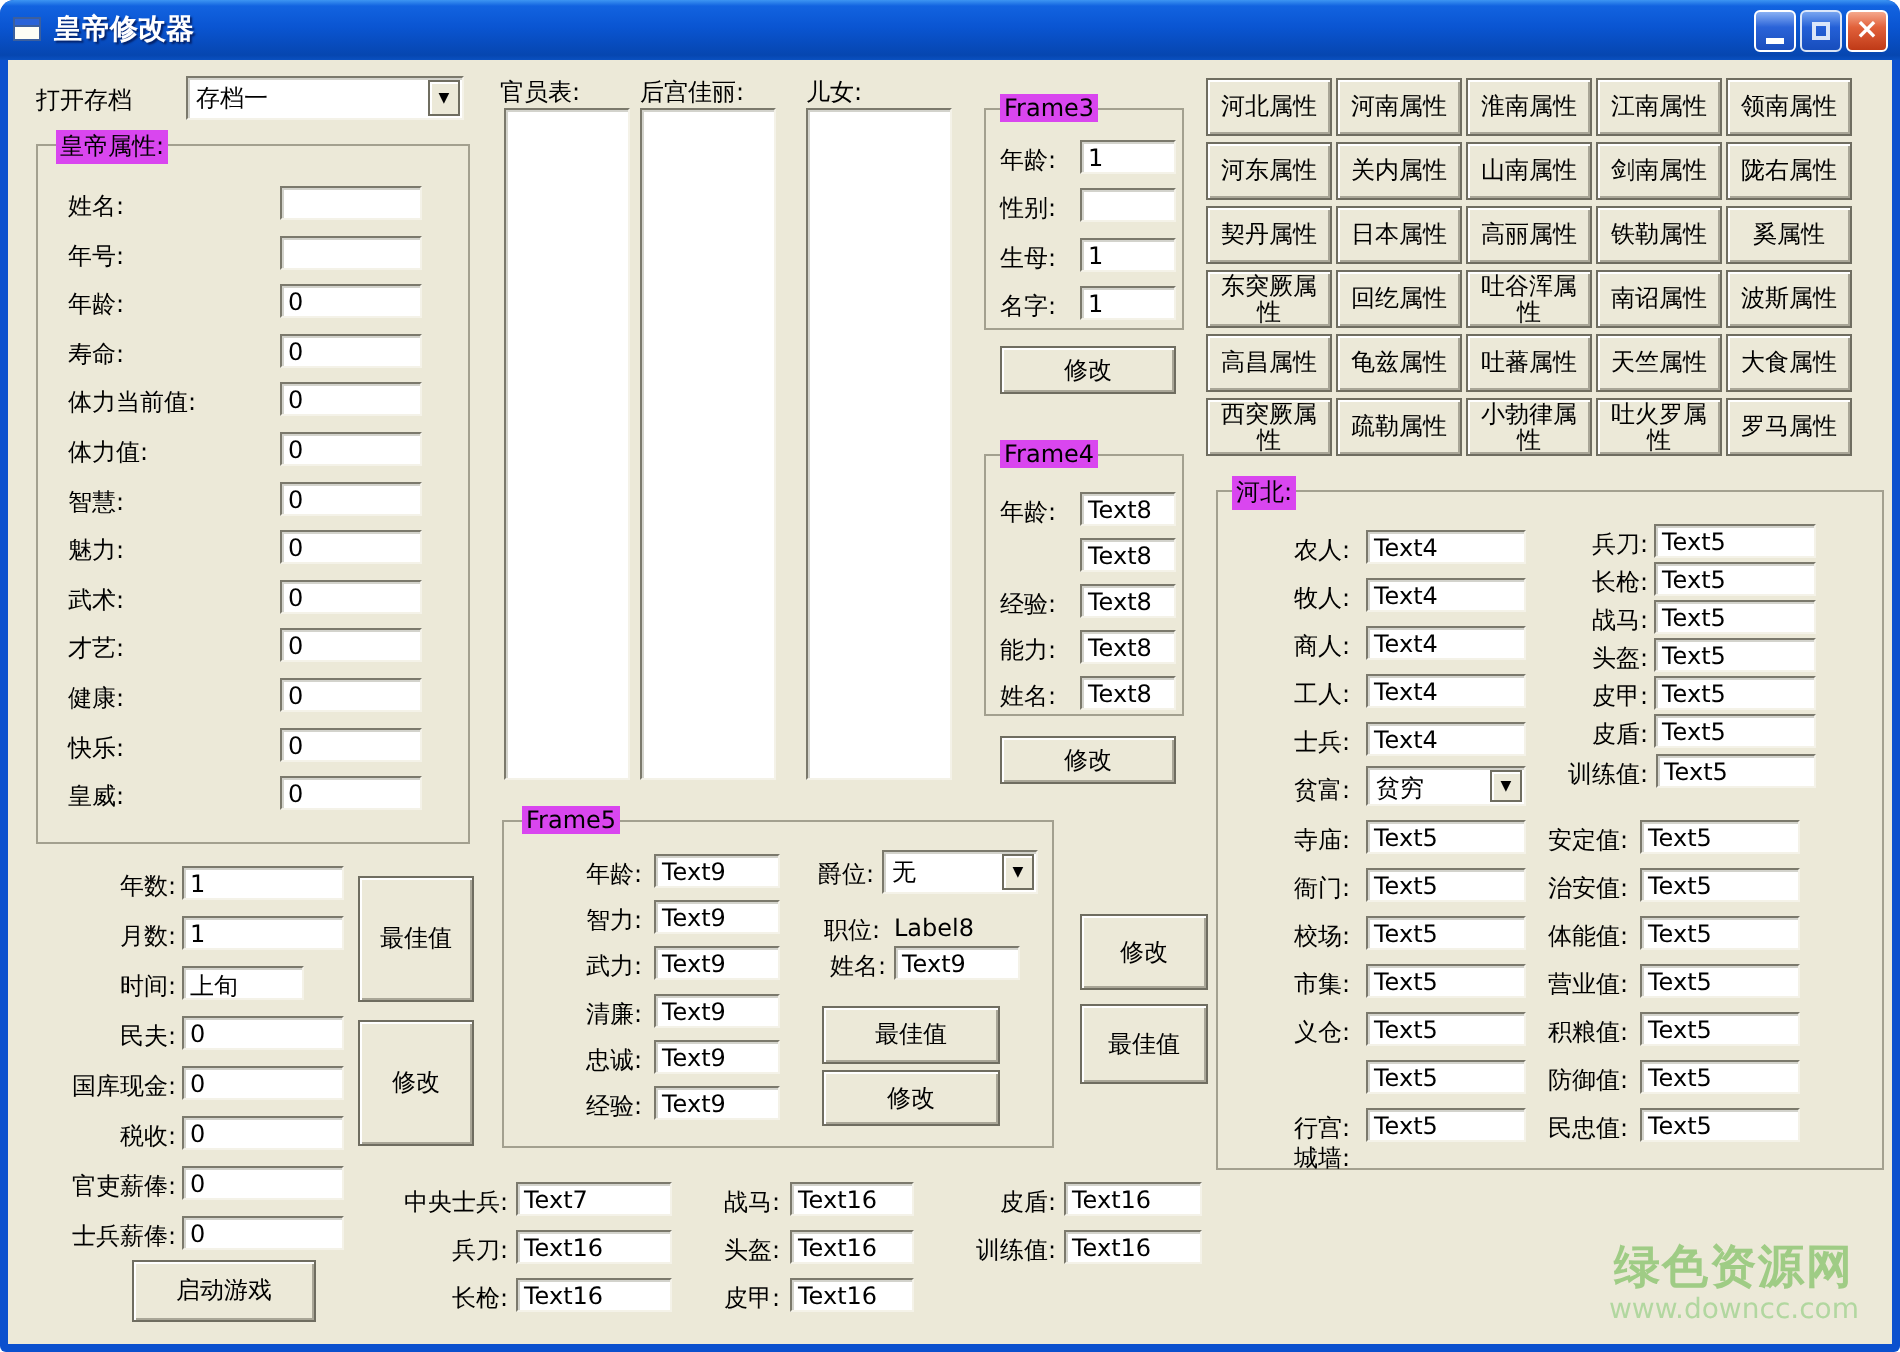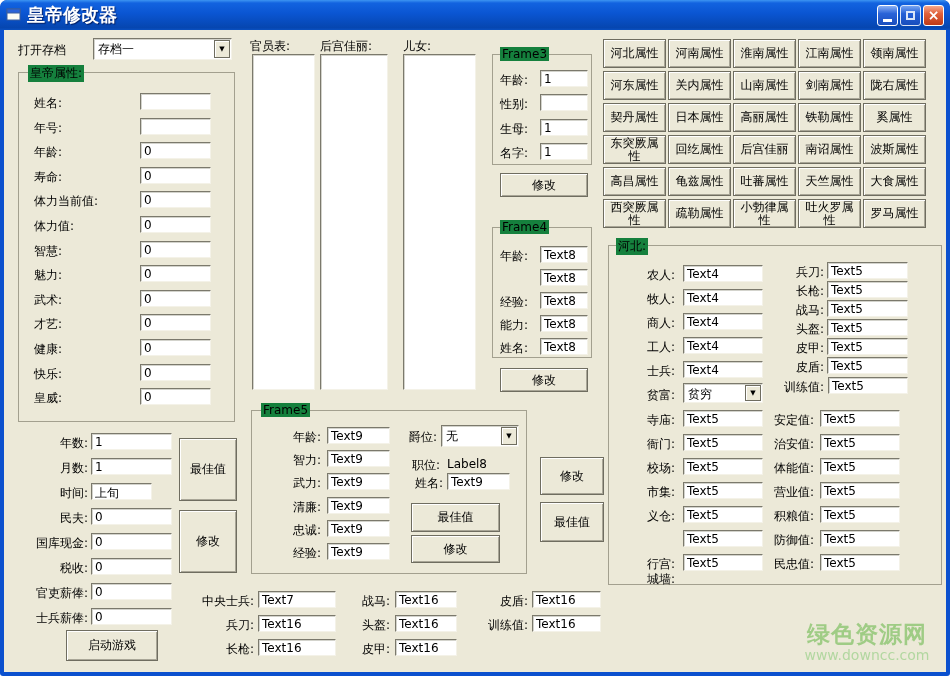--- a/index.html
+++ b/index.html
@@ -3,21 +3,21 @@
 <meta charset="utf-8">
 <style>
   * { margin:0; padding:0; box-sizing:border-box; }
   body { font-family:"DejaVu Sans",sans-serif; font-size:12px; background:#ffffff; }
 
   .window { position:relative; width:950px; height:676px; background:#0b50ce;
             border-radius:7px 7px 3px 3px; overflow:hidden; }
   .titlebar { position:absolute; left:0; top:0; width:100%; height:30px;
     background:linear-gradient(180deg,#3d95f2 0%,#1263e0 10%,#0a55d2 45%,#0646b0 92%,#0a50c0 100%);
     display:flex; align-items:center; padding:0 6px; border-radius:7px 7px 0 0; }
-  .title { color:#fff; font-weight:bold; font-size:18px; margin-left:5px;
+  .title { color:#fff; font-weight:bold; font-size:14px; margin-left:5px;
            text-shadow:1px 1px 1px rgba(0,0,40,.6); }
   .winbtns { margin-left:auto; display:flex; gap:2px; }
   .wbtn { width:21px; height:21px; border:1px solid #fff; border-radius:3px;
           display:flex; align-items:center; justify-content:center; color:#fff; }
   .wbtn.min { background:linear-gradient(180deg,#8ab1f4,#2a63d8 40%,#1b4fbe); }
   .wbtn.max { background:linear-gradient(180deg,#8ab1f4,#2a63d8 40%,#1b4fbe); opacity:.85; }
   .wbtn.close { background:linear-gradient(180deg,#f5a88c,#e1613b 40%,#bf3a17); font-size:14px; font-weight:bold; }
   .gmin { width:9px; height:3px; background:#fff; margin-top:10px; }
   .gmax { width:9px; height:9px; border:2px solid #fff; }
 
@@ -29,21 +29,21 @@
         border-color:#7b796c #f4f2e8 #f4f2e8 #7b796c;
         box-shadow:inset 1px 1px 0 rgba(128,128,110,.35);
         padding:1px 3px; overflow:hidden; white-space:nowrap; }
   .list { position:absolute; background:#fff; border:1px solid;
           border-color:#7b796c #f4f2e8 #f4f2e8 #7b796c;
           box-shadow:inset 1px 1px 0 rgba(128,128,110,.35); }
   .btn { position:absolute; background:#ECE9D8; border:1px solid #6f6d60;
          box-shadow:inset 1px 1px 0 #fff, inset -1px -1px 0 #a9a697;
          display:flex; align-items:center; justify-content:center; text-align:center; cursor:default; }
   .grp { position:absolute; border:1px solid #a3a08f; }
-  .grp-title { position:absolute; background:#15803d; padding:0 2px; white-space:nowrap; }
+  .grp-title { position:absolute; background:#d946ef; padding:0 2px; white-space:nowrap; }
   .combo { position:absolute; background:#fff; border:1px solid;
            border-color:#7b796c #f4f2e8 #f4f2e8 #7b796c;
            box-shadow:inset 1px 1px 0 rgba(128,128,110,.35); }
   .combo .ctext { position:absolute; left:4px; top:2px; white-space:nowrap; }
   .combo .cbtn { position:absolute; top:1px; right:1px; bottom:1px; width:16px;
                  background:#ECE9D8; border:1px solid #6f6d60;
                  box-shadow:inset 1px 1px 0 #fff; display:flex; align-items:center;
                  justify-content:center; font-size:7px; color:#000; }
   #province-grid { position:absolute; left:599px; top:9px; width:323px; height:189px;
                    display:grid; grid-template-columns:repeat(5,63px); grid-auto-rows:29px;
@@ -137,21 +137,21 @@
         <div class="pbtn">山南属性</div>
         <div class="pbtn">剑南属性</div>
         <div class="pbtn">陇右属性</div>
         <div class="pbtn">契丹属性</div>
         <div class="pbtn">日本属性</div>
         <div class="pbtn">高丽属性</div>
         <div class="pbtn">铁勒属性</div>
         <div class="pbtn">奚属性</div>
         <div class="pbtn">东突厥属性</div>
         <div class="pbtn">回纥属性</div>
-        <div class="pbtn">后宫佳丽</div>
+        <div class="pbtn">吐谷浑属性</div>
         <div class="pbtn">南诏属性</div>
         <div class="pbtn">波斯属性</div>
         <div class="pbtn">高昌属性</div>
         <div class="pbtn">龟兹属性</div>
         <div class="pbtn">吐蕃属性</div>
         <div class="pbtn">天竺属性</div>
         <div class="pbtn">大食属性</div>
         <div class="pbtn">西突厥属性</div>
         <div class="pbtn">疏勒属性</div>
         <div class="pbtn">小勃律属性</div>

